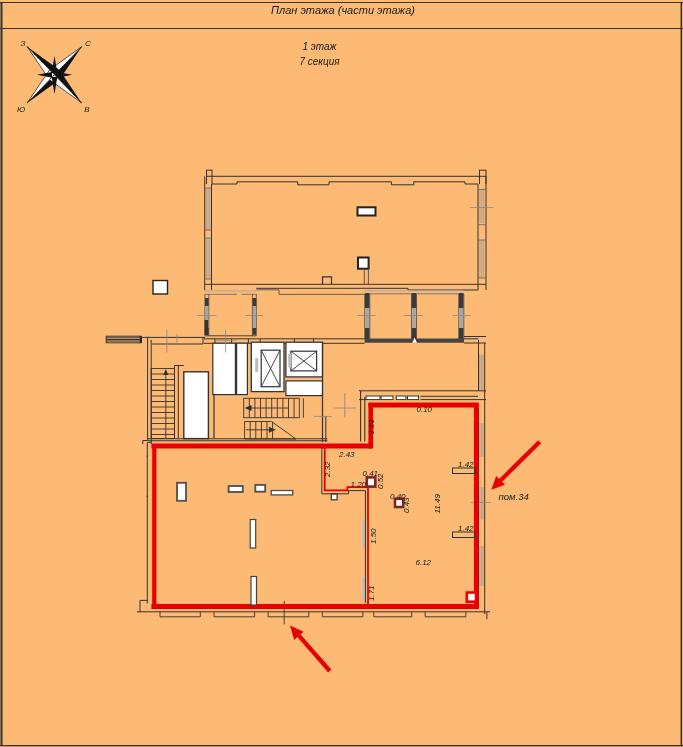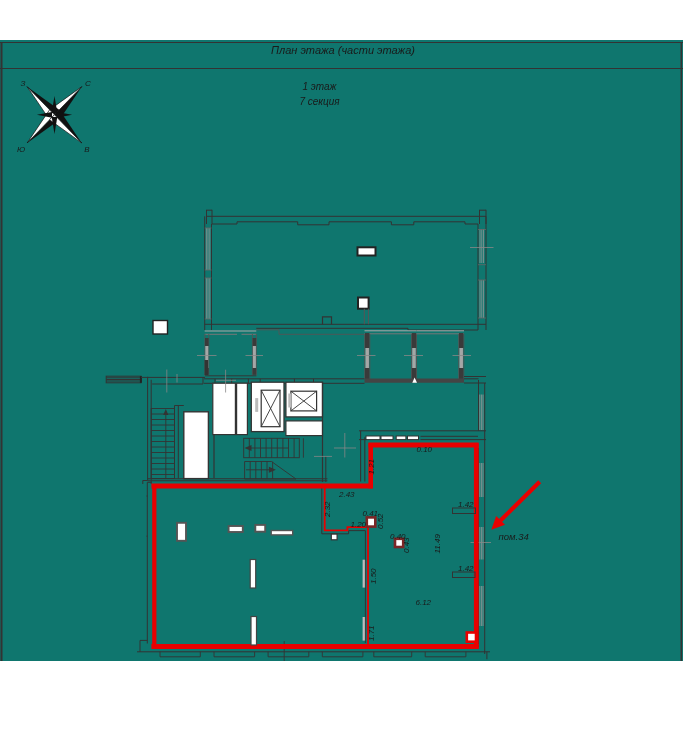--- a/index.html
+++ b/index.html
@@ -1,17 +1,17 @@
 <!DOCTYPE html>
 <html><head>
 <meta charset="utf-8">
 <style>
   html,body{margin:0;padding:0;background:#fff;}
-  #page{position:relative;width:683px;height:621px;background:#0f766e;overflow:hidden;
-        font-family:"Liberation Sans", sans-serif;margin-top:40px;}
+  #page{position:relative;width:683px;height:747px;background:#fdba74;overflow:hidden;
+        font-family:"Liberation Sans", sans-serif;}
   svg{position:absolute;left:0;top:0;}
   text{font-family:"Liberation Sans", sans-serif;font-style:italic;fill:#1a1a1a;}
 </style>
 </head>
 <body>
 <div id="page">
 <svg width="683" height="747" viewBox="0 0 683 747">
 
 <g stroke="#333" fill="none">
   <line x1="0" y1="2.5" x2="683" y2="2.5" stroke-width="1.2"></line>

